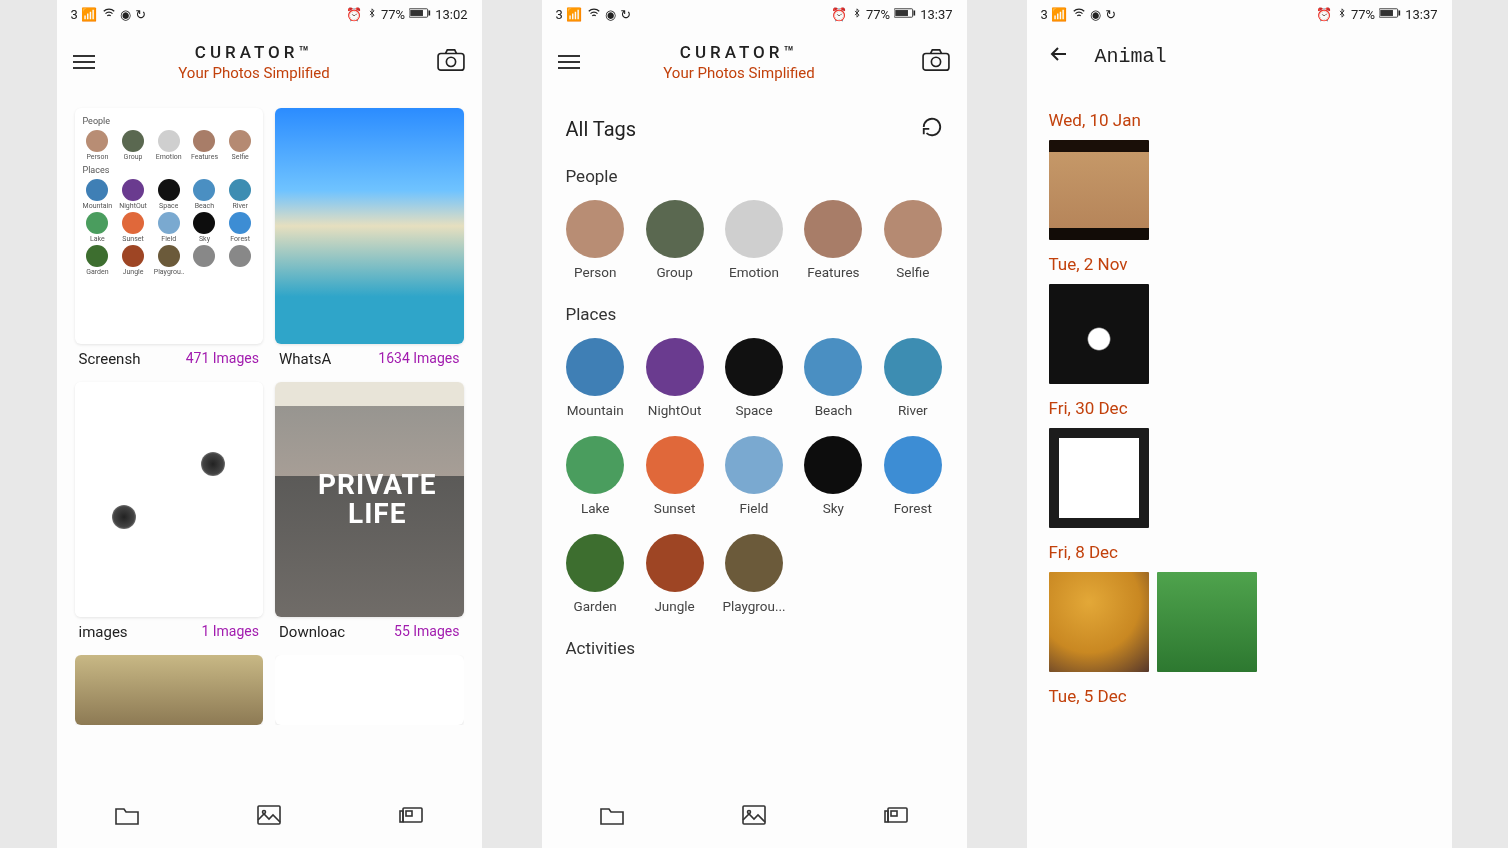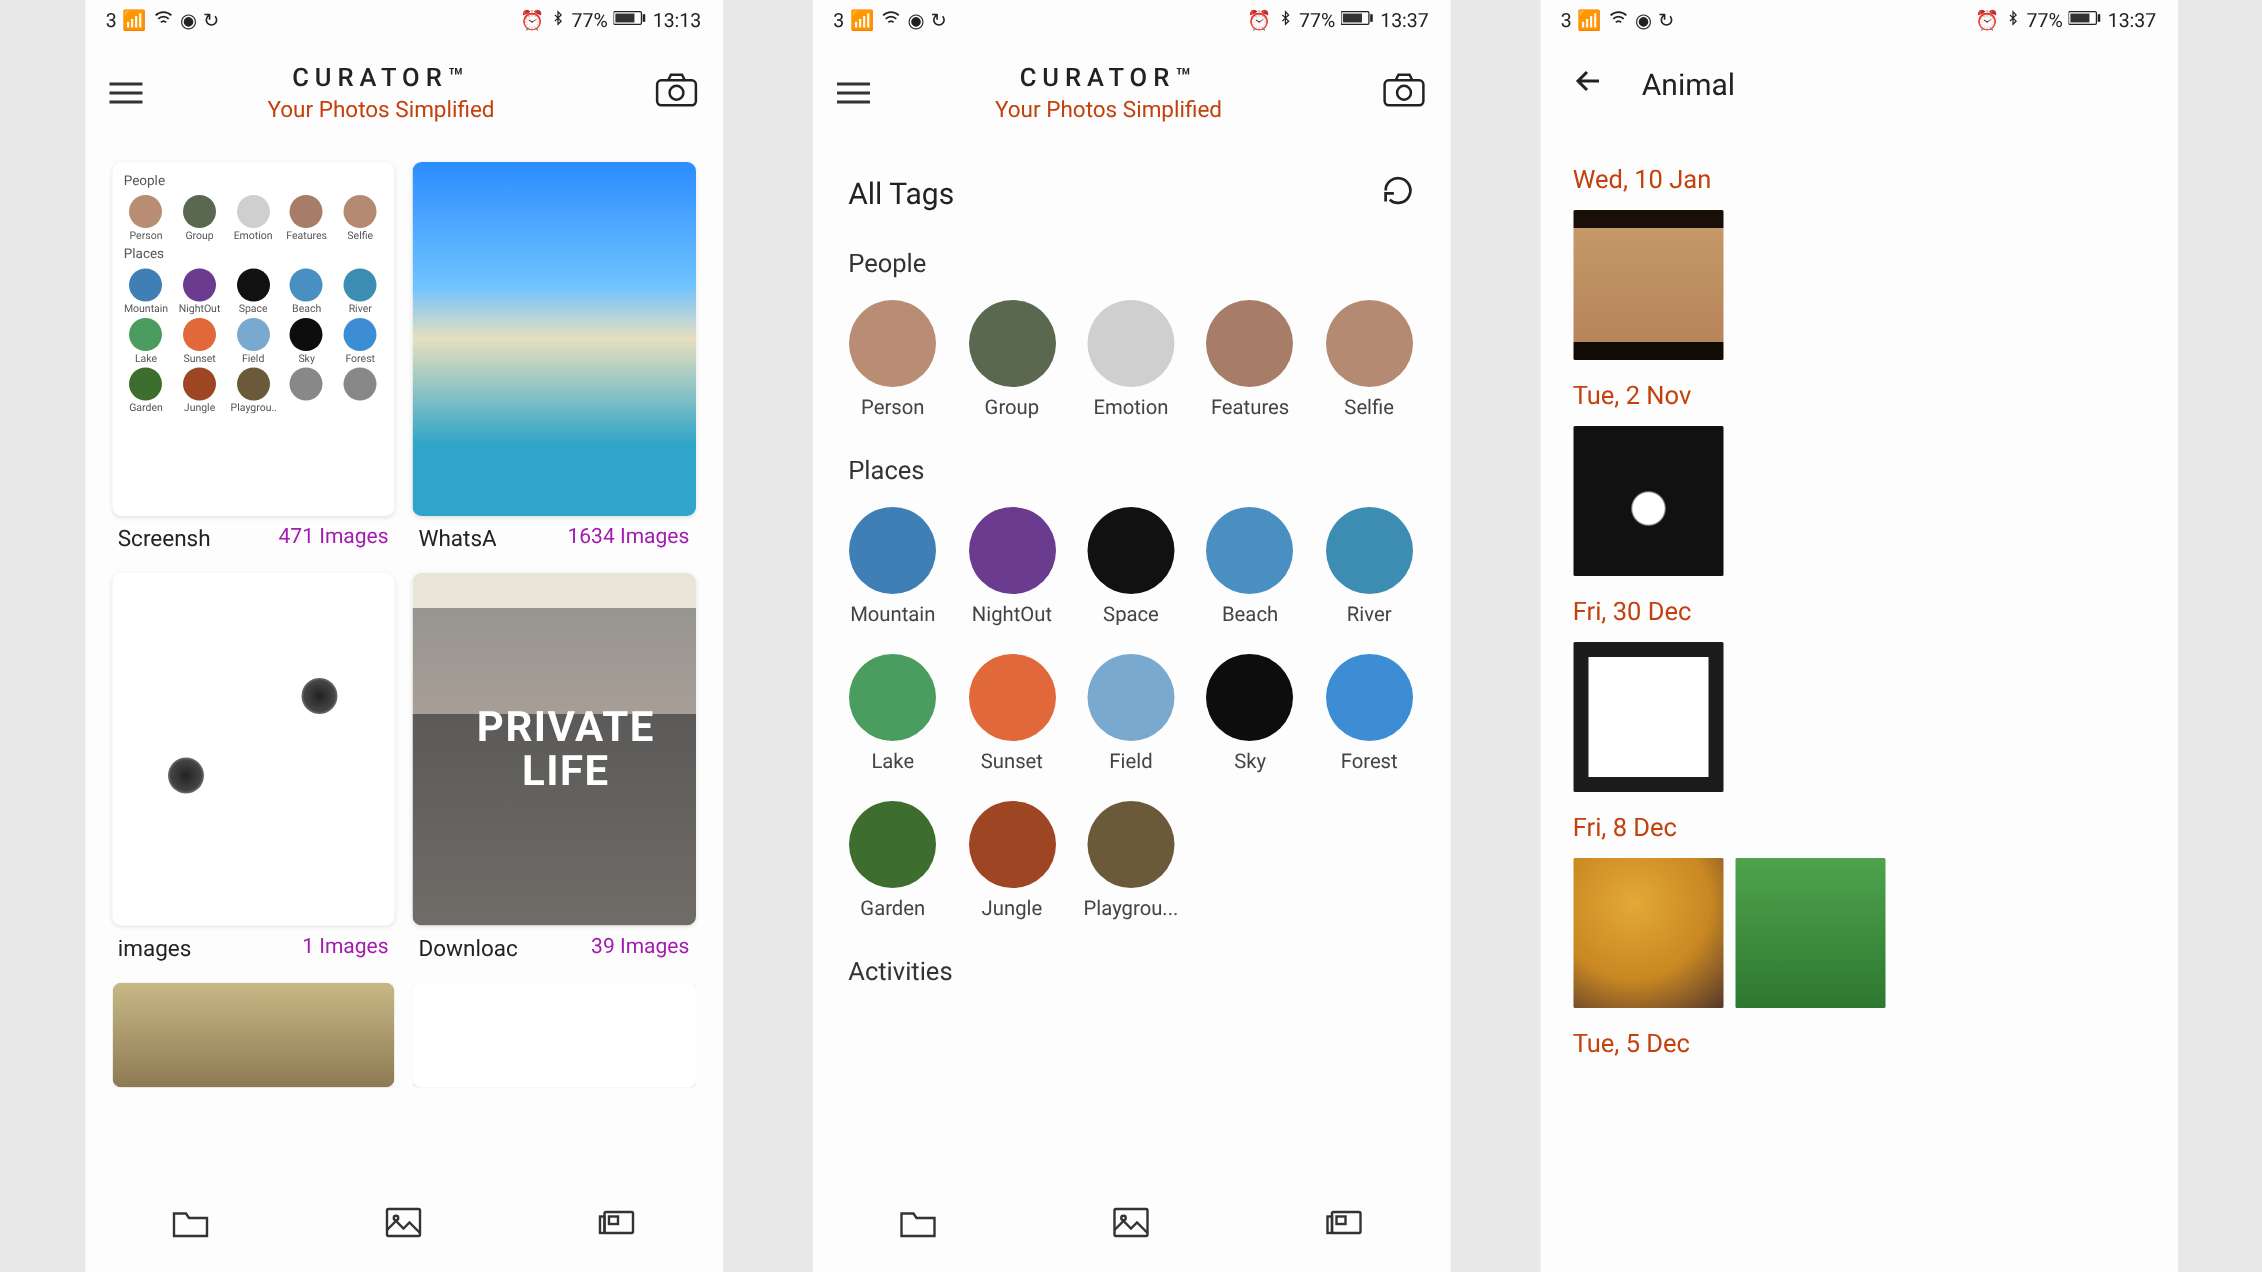--- a/index.html
+++ b/index.html
@@ -88,21 +88,21 @@
   .tags-header { display:flex; justify-content:space-between; align-items:center; padding:18px 24px 10px;}
   .tags-header h2 { font-size:20px; font-weight:400; color:#222;}
   .section-title { font-size:17px; color:#333; padding:14px 24px 10px; font-weight:400;}
   .tag-grid { display:grid; grid-template-columns:repeat(5,1fr); gap:18px 8px; padding:4px 18px 10px;}
   .tag-item { display:flex; flex-direction:column; align-items:center; gap:6px; cursor:pointer;}
   .tag-circle { width:58px; height:58px; border-radius:50%; background:#888;}
   .tag-label { font-size:13.5px; color:#444; white-space:nowrap; overflow:hidden; max-width:72px; text-overflow:ellipsis;}
   
   .detail-bar { height:60px; display:flex; align-items:center; gap:24px; padding:0 20px;}
   .back-arrow { width:24px; height:24px;}
-  .detail-title { font-size:20px; color:#222;}
+  .detail-title { font-size:20px; color:#222;font-family:Liberation Mono, monospace;}
   .detail-scroll { flex:1; overflow:hidden; padding:10px 22px 0;}
   .date-label { font-size:17px; color:#c2410c; margin:14px 0 10px;}
   .photo-row { display:flex; gap:8px; flex-wrap:wrap;}
   .photo { width:100px; height:100px; background:#777; border-radius:1px;}
   .photo.cat1 { background:linear-gradient(#1a0f08 0%,#1a0f08 12%,#c59868 12%,#b6855a 88%,#120c07 88%);}
   .photo.cat2 { background:radial-gradient(circle at 50% 55%,#fff 0,#fff 14%,#111 16%);}
   .photo.frame { background:#1c1c1c; position:relative;}
   .photo.frame::after{content:"";position:absolute;inset:10px;background:#fff;}
   .photo.plush { background:radial-gradient(circle at 40% 30%,#e3a838 0,#c98822 55%,#56372b 100%);}
   .photo.ferret { background:linear-gradient(#4fa34d,#2d7830);}
@@ -136,21 +136,21 @@
           </svg>
       </span>
       <span>77%</span>
       <span>
         <svg width="22" height="12" viewBox="0 0 26 12">
             <rect x="0" y="1" width="22" height="10" rx="1" fill="none" stroke="#222"></rect>
             <rect x="1.5" y="2.5" width="15" height="7" fill="#333"></rect>
             <rect x="23" y="3" width="2" height="6" fill="#222"></rect>
           </svg>
       </span>
-      <span>13:13</span>
+      <span>13:02</span>
     </div>
   </div>
 
   <div class="app-bar">
     <div class="hamburger">
         <div></div>
         <div></div>
         <div></div>
       </div>
     <div class="app-title-block">
@@ -291,21 +291,21 @@
           <span class="folder-count">1 Images</span>
         </div>
       </div>
 
       <div>
         <div class="folder-card">
             <div class="ph-movie">PRIVATE<br>LIFE</div>
           </div>
         <div class="folder-meta">
           <span class="folder-name">Downloac</span>
-          <span class="folder-count">39 Images</span>
+          <span class="folder-count">55 Images</span>
         </div>
       </div>
 
       <div style="height:70px; overflow:hidden;">
         <div class="folder-card" style="aspect-ratio:auto;height:70px;">
             <div class="ph-sepia"></div>
           </div>
       </div>
       <div style="height:70px; overflow:hidden;">
         <div class="folder-card" style="aspect-ratio:auto;height:70px;background:#fff;"></div>

